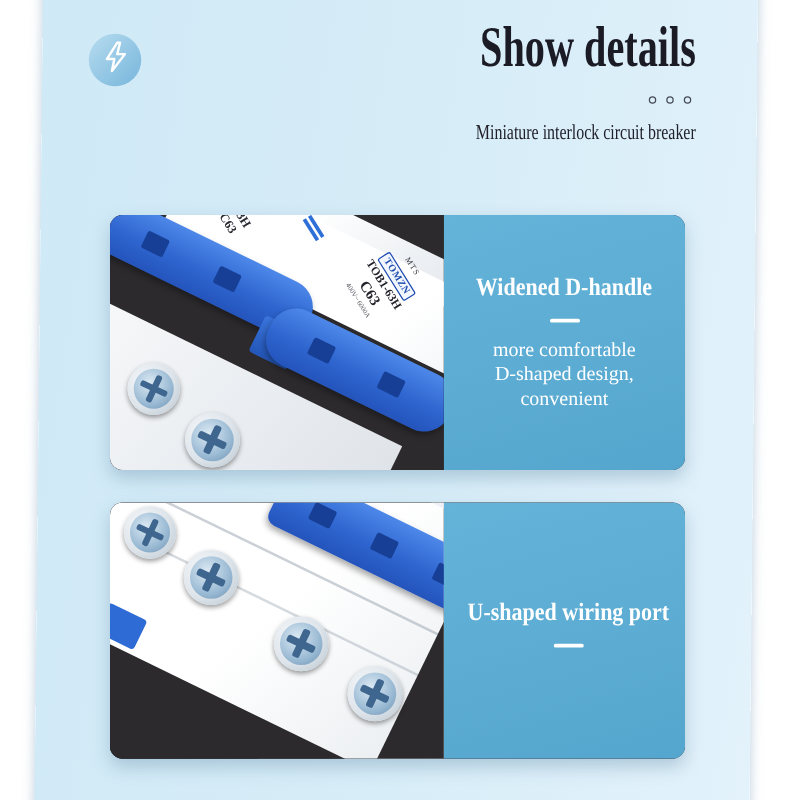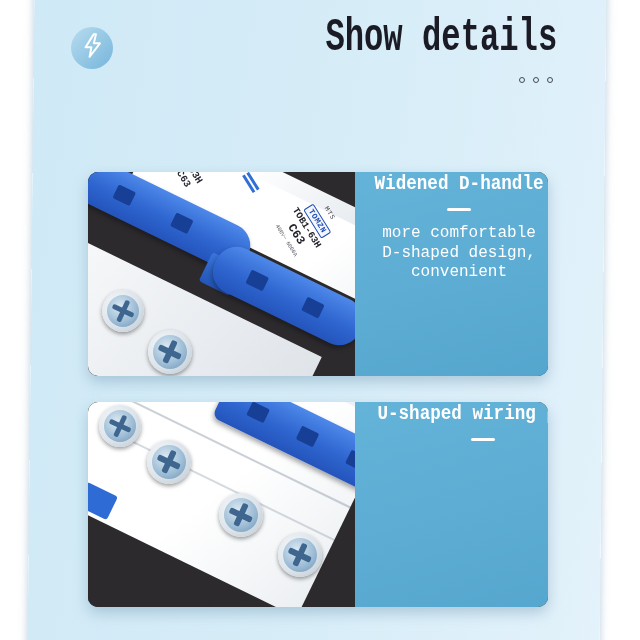--- a/index.html
+++ b/index.html
@@ -1,18 +1,18 @@
 <!DOCTYPE html>
 <html><head>
 <meta charset="utf-8">
 <style>
   html,body { margin:0; padding:0; background:#ffffff; }
   .canvas {
     position:relative; width:640px; height:640px; overflow:hidden;
-    background:#ffffff; font-family:Liberation Mono, monospace;
+    background:#ffffff; font-family:Liberation Serif, serif;
   }
   
   .sheet {
     position:absolute; left:31px; top:-14px; width:572px; height:668px;
     transform:rotate(0.6deg);
     background:linear-gradient(98deg,#cfe9f6 0%,#d7edf8 55%,#e3f2fb 100%);
     box-shadow:0 0 9px rgba(120,155,185,.5);
   }
   
   .badge {
@@ -36,21 +36,21 @@
   .card {
     position:absolute; left:88px; width:460px; border-radius:10px; overflow:hidden;
     display:flex; background:#2c2a2d; box-shadow:0 6px 14px rgba(96,136,166,.38);
   }
   .card-1 { top:172px; height:204px; }
   .card-2 { top:402px; height:205px; }
   .photo { position:relative; width:267px; flex:none; overflow:hidden; background:#2c2a2d; }
   .panel {
     flex:1; color:#fff; text-align:center; padding:0 8px;
     background:linear-gradient(165deg,#64b3d9 0%,#55a6ce 100%);
-    display:flex; flex-direction:column; align-items:center; 
+    display:flex; flex-direction:column; align-items:center; justify-content:center;
   }
   .panel-title { font-size:20px; font-weight:700; white-space:nowrap; transform:scaleX(.88); }
   .panel-divider { width:24px; height:3px; border-radius:2px; background:#fff; margin:13px 0; }
   .panel-desc { font-size:16px; line-height:1.22; }
   
   .rot { position:absolute; transform:rotate(26deg); }
   .white-piece { background:linear-gradient(115deg,#ffffff 55%,#e2e7ec); }
   .dark-piece { background:#2c2a2d; }
   .handle {
     background:linear-gradient(180deg,#4d88e9 0%,#2f66d0 55%,#2454bc 100%);
@@ -108,20 +108,21 @@
     </span>
   </div>
 
   <div class="header">
     <div><h1 class="title">Show details</h1></div>
     <div class="dots">
       <span class="dot"></span>
       <span class="dot"></span>
       <span class="dot"></span>
     </div>
+    <div><span class="subtitle">Miniature interlock circuit breaker</span></div>
   </div>
 
   <div class="card card-1">
     <div class="photo">
       <div class="rot white-piece" style="left:-15px; top:-26px; width:300px; height:54px; z-index:1;"></div>
       <div class="partial-label">
         <div>-63H</div>
         <div>C63</div>
       </div>
       <div class="stripes">

